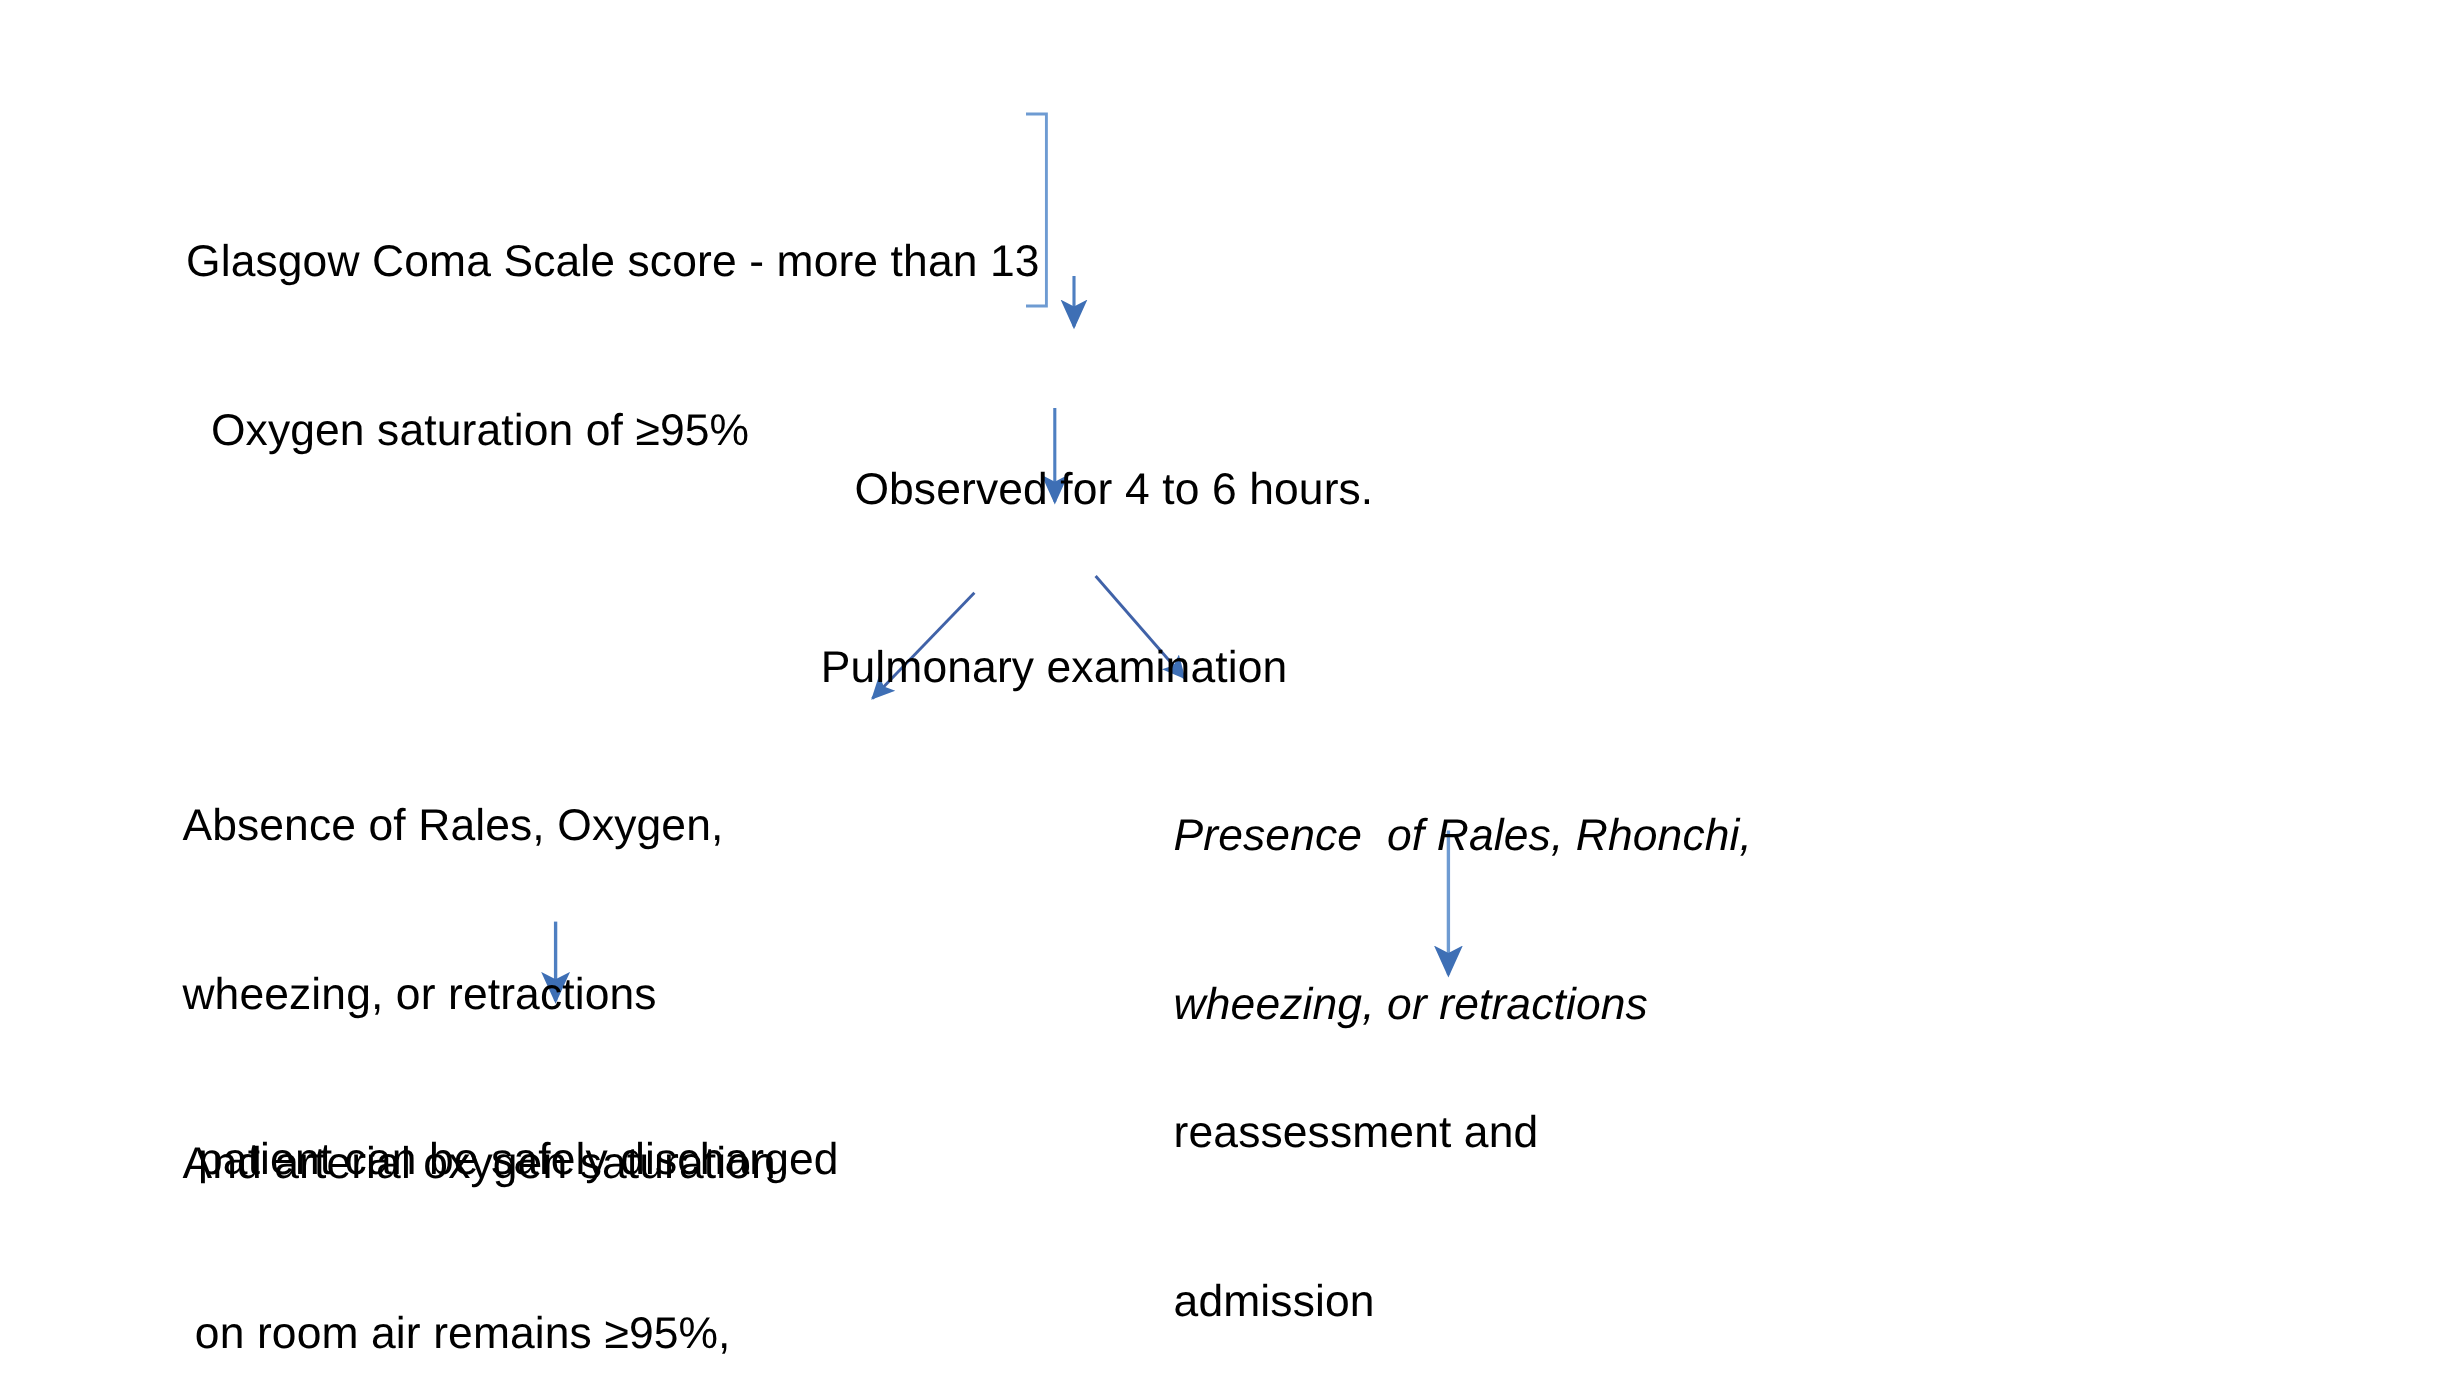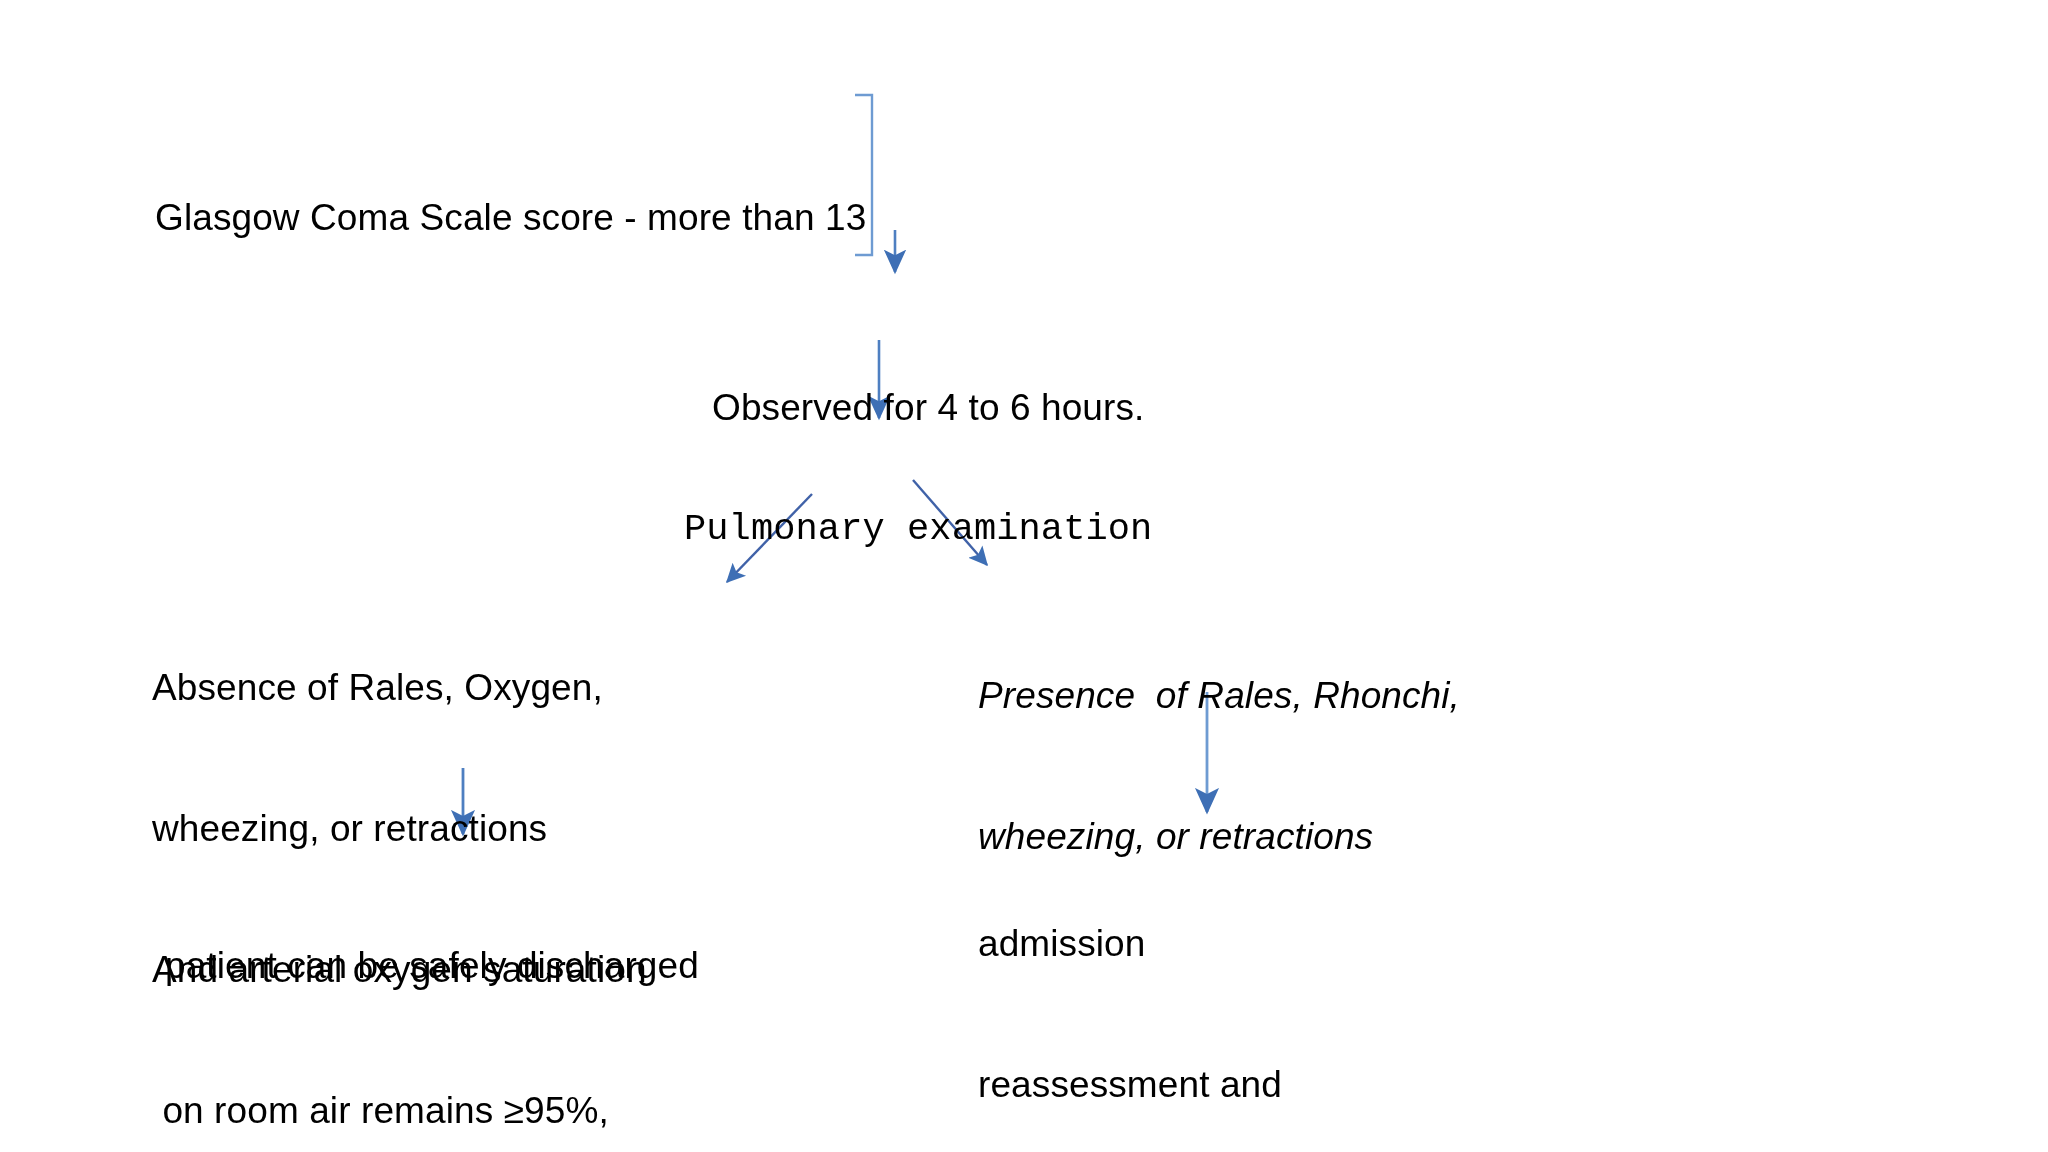--- a/index.html
+++ b/index.html
@@ -38,21 +38,21 @@
     width: 2048px;
     height: 1152px;
     pointer-events: none;
     overflow: visible;
   }
 
   
   #node-criteria      { left: 155px;  top: 100px; }
   #node-lowrisk       { left: 790px;  top: 152px; }
   #node-observed      { left: 712px;  top: 290px; }
-  #node-pulmonary     { left: 684px;  top: 412px; font-family: Liberation Mono, monospace; }
+  #node-pulmonary     { left: 684px;  top: 438px; }
   #node-absence       { left: 152px;  top: 570px; }
   #node-presence      { left: 978px;  top: 578px; font-style: italic; }
   #node-discharged    { left: 165px;  top: 848px; }
   #node-reassessment  { left: 978px;  top: 826px; }
 </style>
 </head>
 <body>
 
 <div id="canvas">
 
@@ -78,20 +78,21 @@
 
     <line x1="913" y1="480" x2="987" y2="565" stroke="#4062A8" stroke-width="2.4" marker-end="url(#arrowhead)"></line>
 
     <line x1="463" y1="768" x2="463" y2="834" stroke="#4E7FC1" stroke-width="2.8" marker-end="url(#arrowhead-thin)"></line>
 
     <line x1="1207" y1="692" x2="1207" y2="812" stroke="#6E9BD2" stroke-width="2.8" marker-end="url(#arrowhead-thin)"></line>
   </svg>
 
   <div class="node" id="node-criteria">
     <span class="line">Glasgow Coma Scale score - more than 13</span>
+    <span class="line">  Oxygen saturation of ≥95%</span>
   </div>
 
 
   <div class="node" id="node-observed">
     <span class="line">Observed for 4 to 6 hours.</span>
   </div>
 
   <div class="node" id="node-pulmonary">
     <span class="line">Pulmonary examination</span>
   </div>
@@ -106,17 +107,17 @@
   <div class="node" id="node-presence">
     <span class="line">Presence  of Rales, Rhonchi,</span>
     <span class="line">wheezing, or retractions</span>
   </div>
 
   <div class="node" id="node-discharged">
     <span class="line">patient can be safely discharged</span>
   </div>
 
   <div class="node" id="node-reassessment">
+    <span class="line">reassessment and</span>
     <span class="line">admission</span>
-    <span class="line">reassessment and</span>
   </div>
 
 </div>
 
 </body></html>

